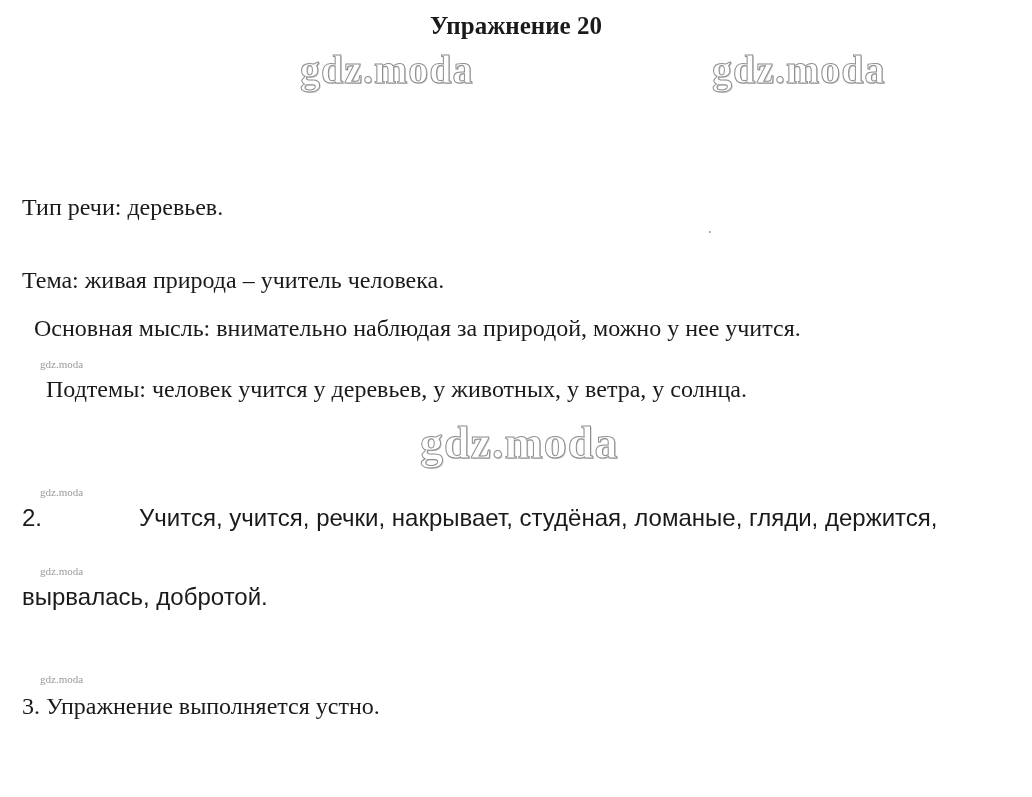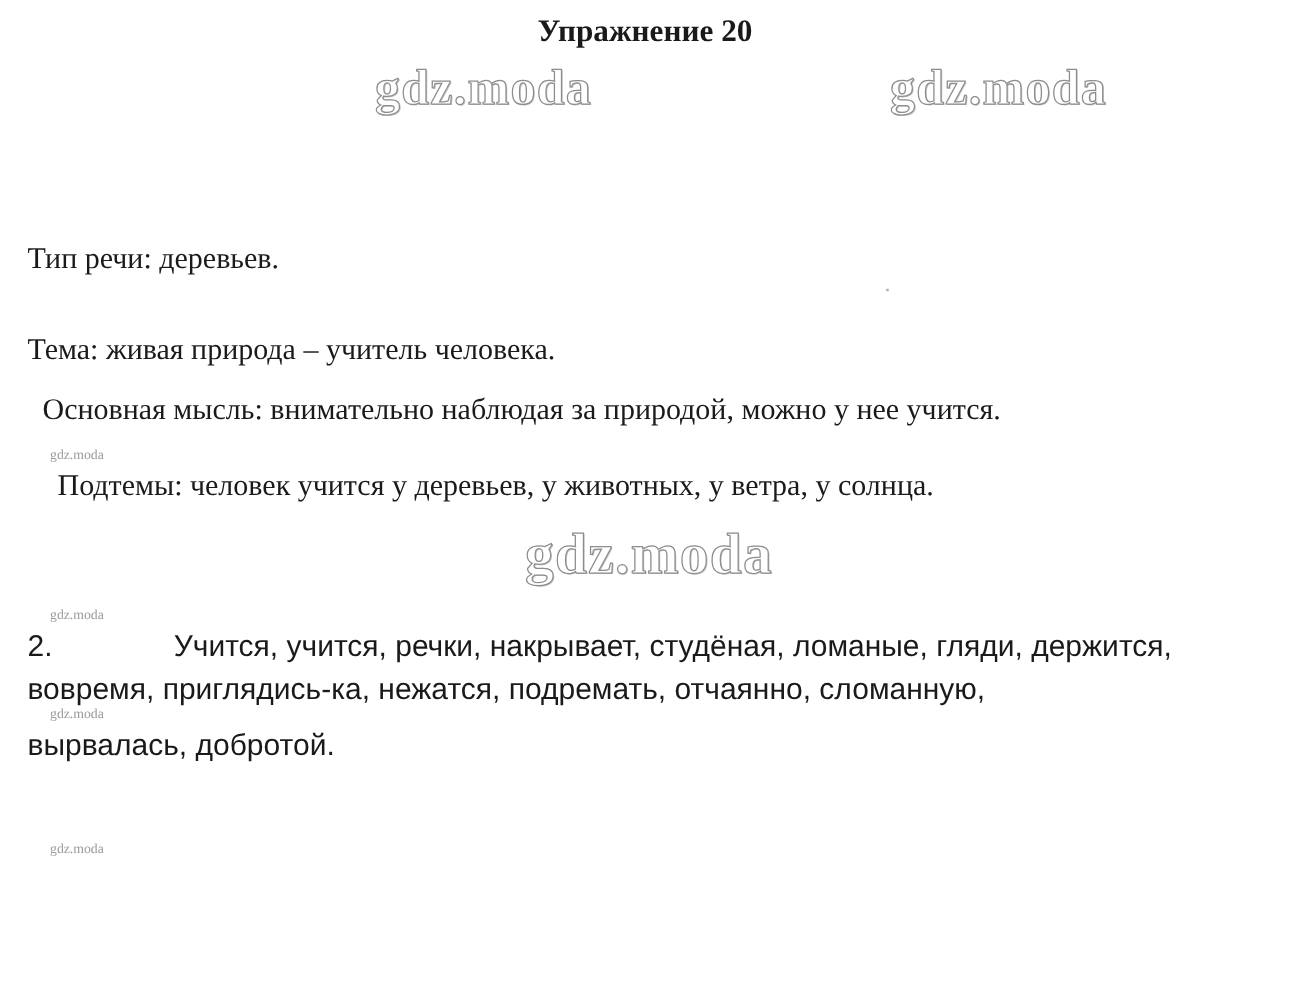--- a/index.html
+++ b/index.html
@@ -111,23 +111,23 @@
   <div class="wm-small wm-s1">gdz.moda</div>
 
   <div class="line serif l5">Подтемы: человек учится у деревьев, у животных, у ветра, у солнца.</div>
 
   <div class="wm wm-big3">gdz.moda</div>
 
   <div class="wm-small wm-s2">gdz.moda</div>
 
   <div class="line l6a">2.</div>
   <div class="line l6b">Учится, учится, речки, накрывает, студёная, ломаные, гляди, держится,</div>
-  <div class="line l7">вовремя, приглядись-ка, нежатся, подремать, отчаянно, сломанную,</div>
 
   <div class="wm-small wm-s3">gdz.moda</div>
 
   <div class="line l8">вырвалась, добротой.</div>
 
   <div class="wm-small wm-s4">gdz.moda</div>
 
+  <div class="line serif l9">3. Упражнение выполняется устно.</div>
 
   <div class="dot"></div>
 </div>
 
 </body></html>

